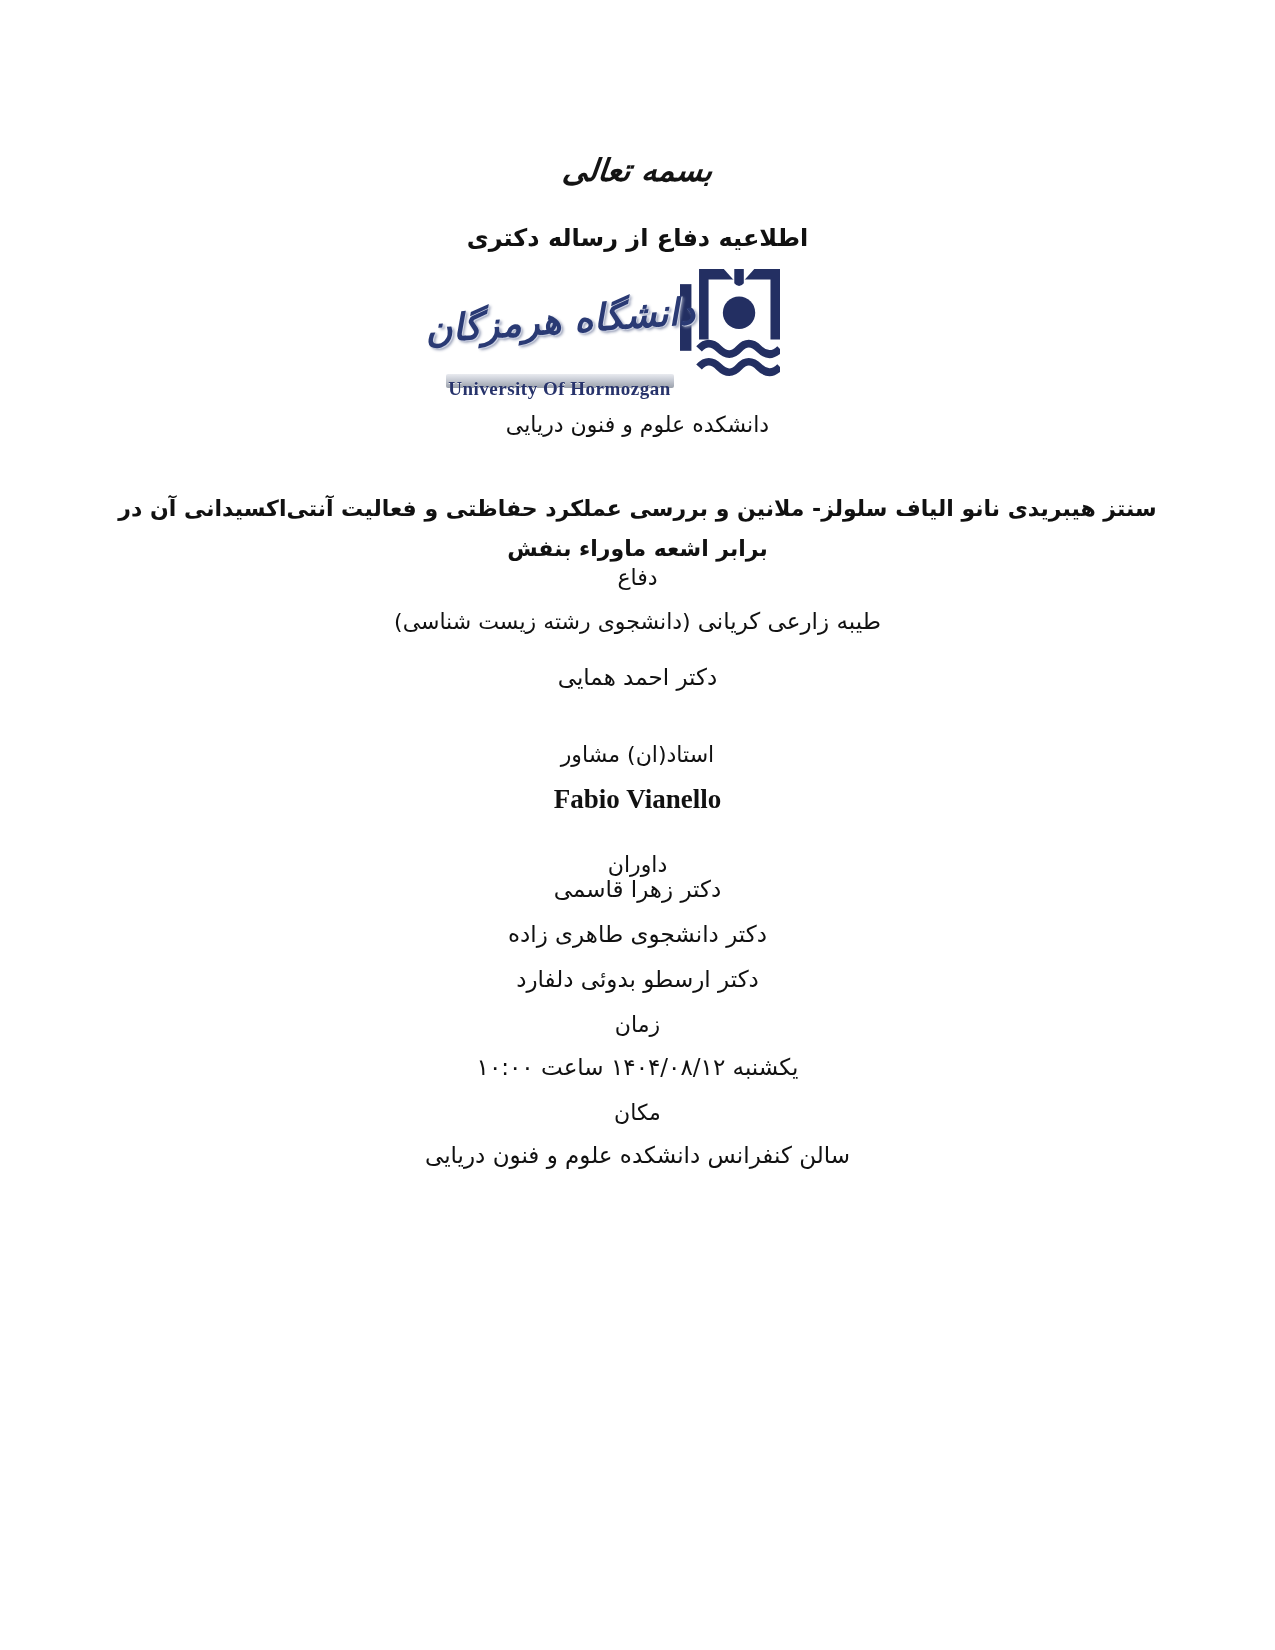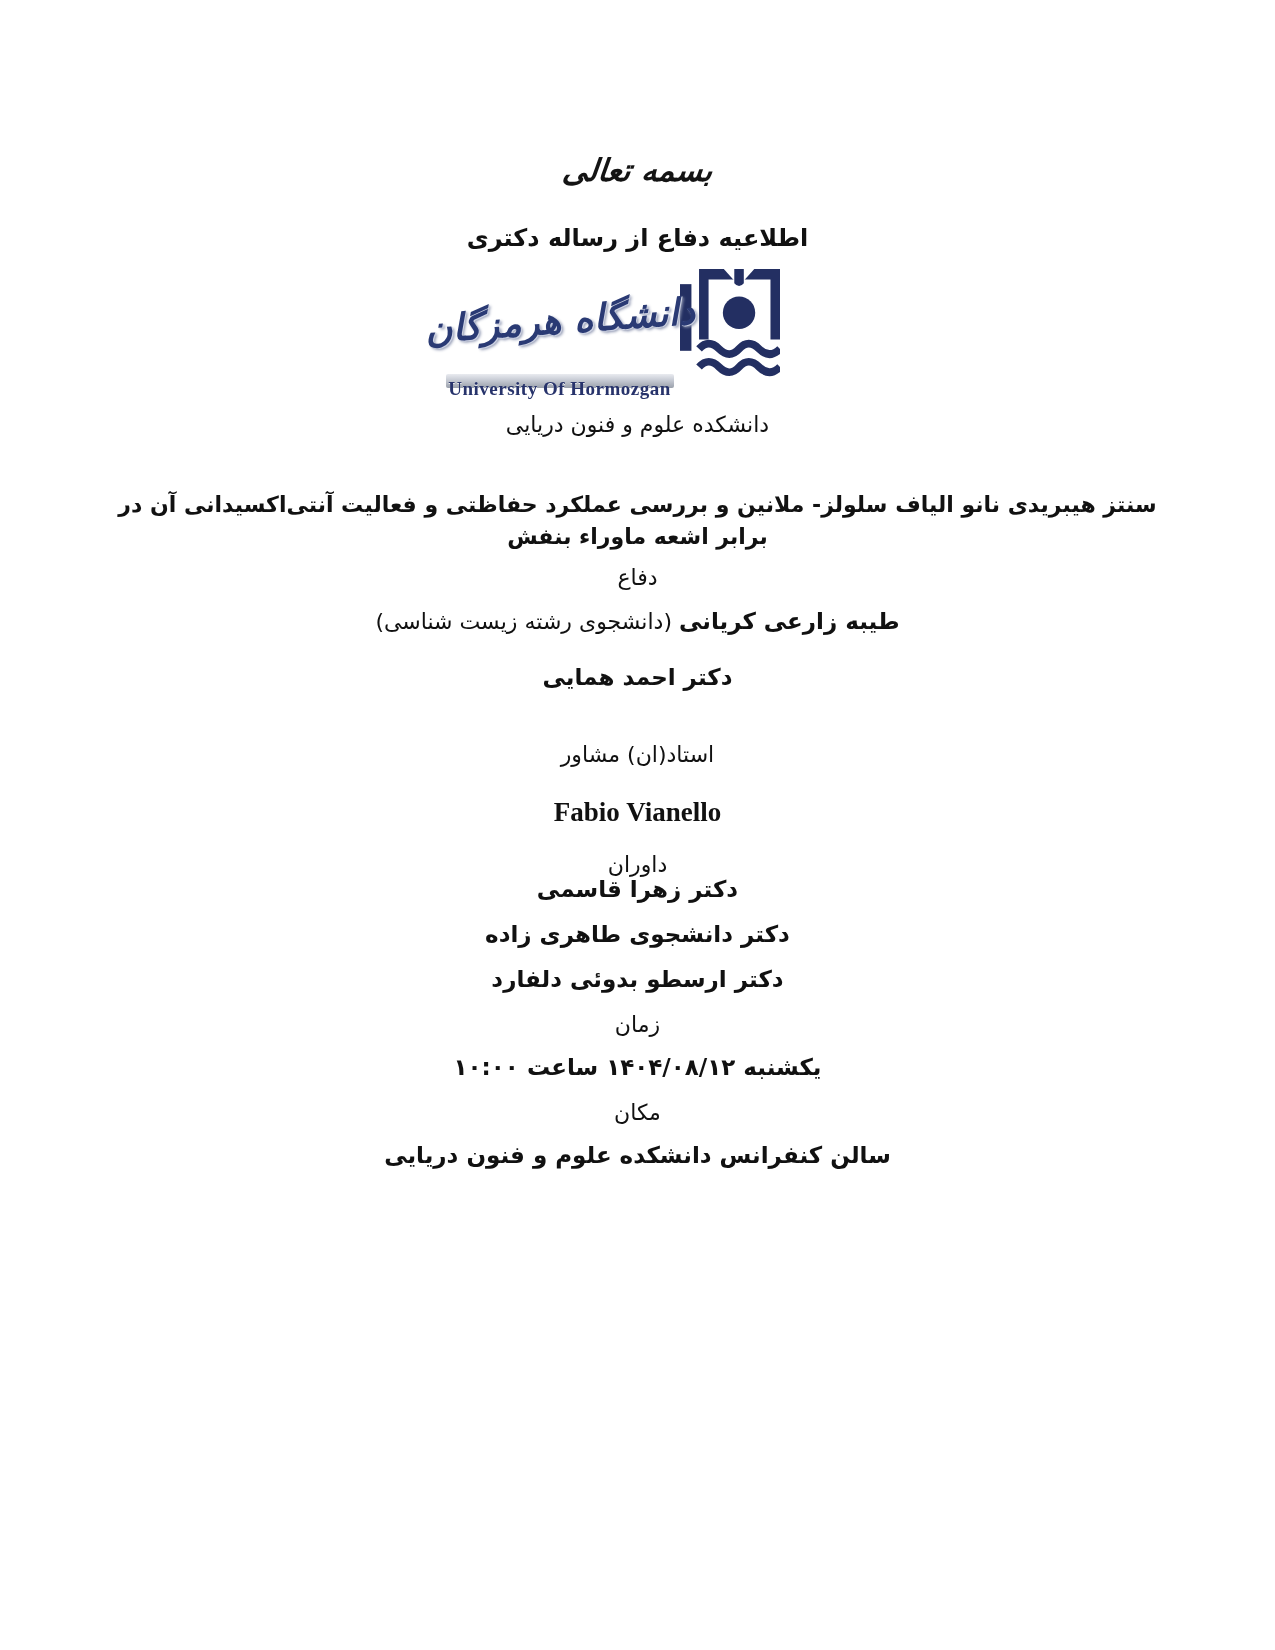--- a/index.html
+++ b/index.html
@@ -19,36 +19,35 @@
     top: 152px;
     font-family: "DejaVu Serif", serif;
     font-style: italic;
     font-weight: bold;
     font-size: 31px;
     transform: skewX(-6deg);
     color: #141414;
   }
   .announce { top: 224px; font-size: 24px; font-weight: bold; }
   .label-line { font-size: 22px; font-weight: normal; }
-  .bold-line  { font-size: 23px; font-weight: bold; }
+  .bold-line  { font-size: 23px; font-weight: normal; }
   .title-line {
     top: 489px;
     left: 50%;
     width: 1050px;
     transform: translateX(-50%);
     font-size: 22px;
     font-weight: bold;
-    line-height: 32px;
+    line-height: 40px;
   }
   .latin-name {
     font-family: "Liberation Serif", serif;
     font-size: 27px;
     font-weight: bold;
     direction: ltr;
-    margin-top: 13px;
   }
   
   .logo-wrap {
     position: absolute;
     top: 266px;
     left: 50%;
     transform: translateX(calc(-50% - 25px));
     display: flex;
     flex-direction: row-reverse; 
     align-items: stretch;

